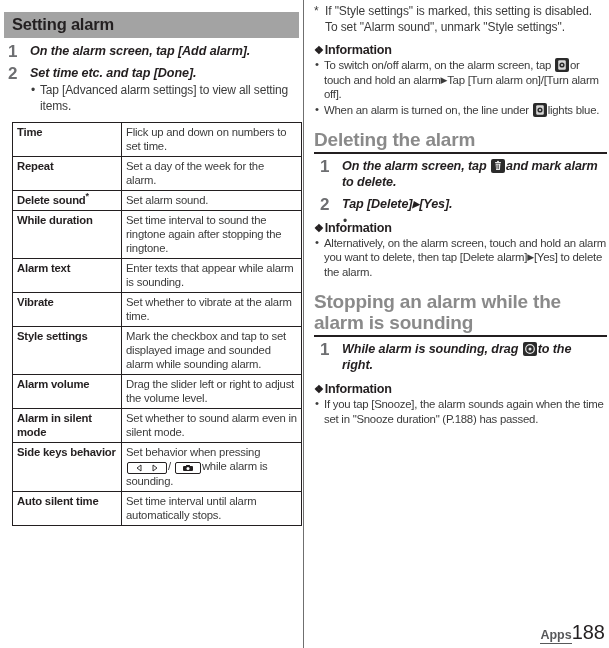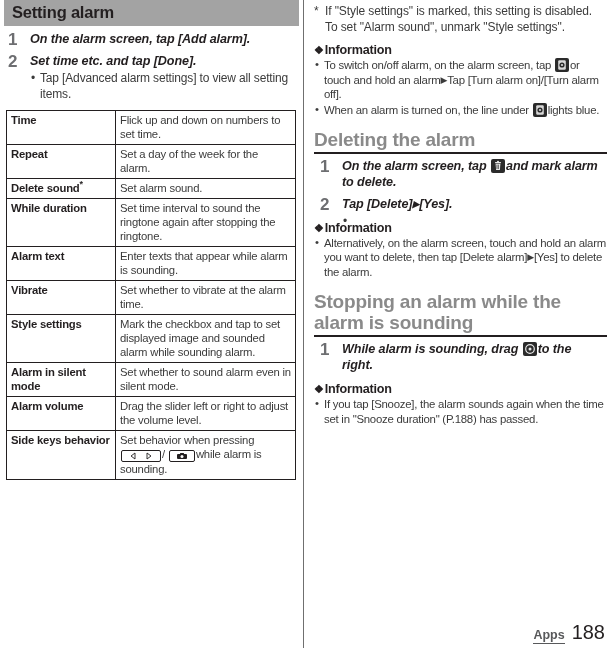--- a/index.html
+++ b/index.html
@@ -13,21 +13,21 @@
   }
   .page{position:relative;width:609px;height:648px;}
 
   
   .col-left{position:absolute;left:0;top:0;width:303px;height:648px;}
   .col-right{position:absolute;left:312px;top:0;width:297px;height:648px;}
   .col-divider{position:absolute;left:303px;top:0;width:1px;height:648px;background:#6f6f6f;}
 
   
   .band-heading{
-    margin:0 4px 0 4px;
+    margin:12px 4px 0 4px;
     background:#a3a3a3;
     color:#231f20;
     font-size:16.5px;
     font-weight:bold;
     line-height:1.05;
     padding:4px 8px 5px 8px;
     letter-spacing:-0.2px;
   }
 
   
@@ -43,21 +43,21 @@
   }
   .step-sub{
     margin-top:1px;padding-left:10px;position:relative;
     font-size:12px;line-height:1.3;color:#3b3b3b;letter-spacing:-0.15px;
   }
   .step-sub .dot{position:absolute;left:1px;top:0;}
 
   
   table.spec{
     border-collapse:collapse;
-    margin:8px 4px 0 6px;
+    margin:8px 4px 0 12px;
     width:290px;
     table-layout:fixed;
   }
   table.spec td{
     border:1px solid #231f20;
     vertical-align:top;
     padding:2px 4px 3px 4px;
     font-size:11.3px;
     line-height:1.24;
     letter-spacing:-0.2px;
@@ -113,21 +113,21 @@
   .gicon{
     display:inline-block;vertical-align:-3px;
     width:14px;height:14px;background:#2b2b2b;border-radius:2px;
     position:relative;margin:0 1px;
   }
   .gicon svg{position:absolute;left:0;top:0;}
 
   
   .footer{
     position:absolute;right:4px;bottom:4px;
-    display:flex;align-items:baseline;gap:7px;
+    display:flex;align-items:baseline;
   }
   .footer .apps{
     font-size:12.5px;font-weight:bold;color:#58595b;
     border-bottom:1.6px solid #58595b;padding-bottom:1px;
   }
   .footer .pg{font-size:20px;color:#231f20;}
 </style>
 </head>
 <body>
 
@@ -176,44 +176,48 @@
         </tr>
         <tr>
           <td class="k">Vibrate</td>
           <td class="v">Set whether to vibrate at the alarm time.</td>
         </tr>
         <tr>
           <td class="k">Style settings</td>
           <td class="v">Mark the checkbox and tap to set displayed image and sounded alarm while sounding alarm.</td>
         </tr>
         <tr>
+          <td class="k">Alarm volume</td>
+          <td class="v">Drag the slider left or right to adjust the volume level.</td>
+        </tr>
+        <tr>
           <td class="k">Alarm in silent mode</td>
           <td class="v">Set whether to sound alarm even in silent mode.</td>
-        </tr>
-        <tr>
-          <td class="k">Alarm volume</td>
-          <td class="v">Drag the slider left or right to adjust the volume level.</td>
         </tr>
         <tr>
           <td class="k">Side keys behavior</td>
           <td class="v"><span>Set behavior when pressing</span>
             <span class="keyicon vol">
               <svg width="36" height="10" viewBox="0 0 36 10">
                   <polygon points="12,2 12,8 8,5" fill="none" stroke="#231f20" stroke-width="0.9"></polygon>
                   <polygon points="24,2 24,8 28,5" fill="none" stroke="#231f20" stroke-width="0.9"></polygon>
                 </svg>
             </span><span>/</span>
             <span class="keyicon cam">
               <svg width="22" height="10" viewBox="0 0 22 10">
                   <rect x="6" y="3" width="10" height="5" rx="1" fill="#231f20"></rect>
                   <rect x="9" y="2" width="4" height="1.6" rx="0.5" fill="#231f20"></rect>
                   <circle cx="11" cy="5.6" r="1.5" fill="#fff"></circle>
                 </svg>
             </span><span>while alarm is sounding.</span>
           </td>
+        </tr>
+        <tr>
+          <td class="k">Auto silent time</td>
+          <td class="v">Set time interval until alarm automatically stops.</td>
         </tr>
       </tbody>
     </table>
   </div>
 
   <div class="col-right">
 
     <div class="note-star">
       <span class="mk">*</span><span>If "Style settings" is marked, this setting is disabled. To set "Alarm sound", unmark "Style settings".</span>
     </div>

